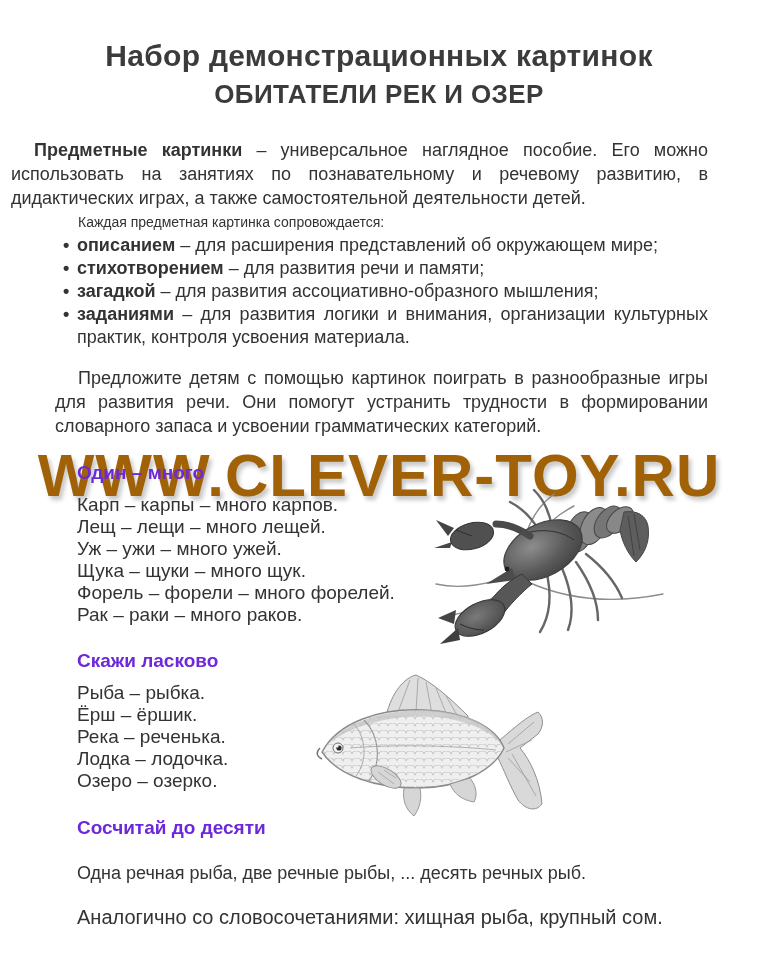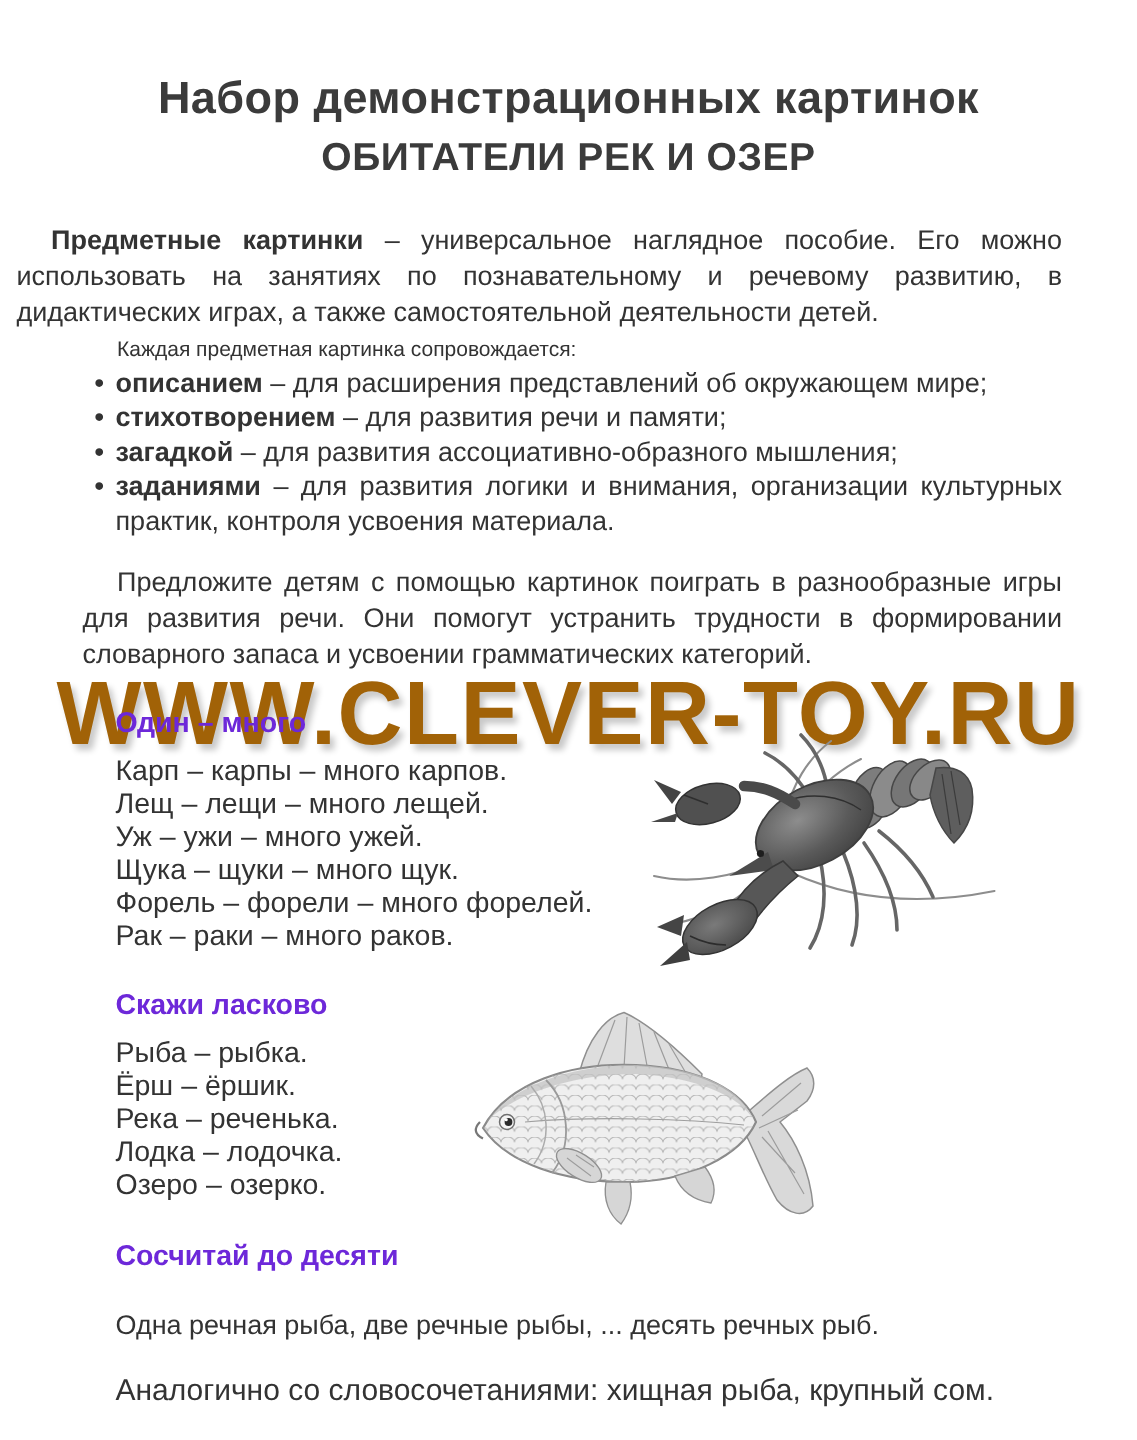--- a/index.html
+++ b/index.html
@@ -2,21 +2,21 @@
 <html><head>
 <meta charset="utf-8">
 <style>
   html,body{margin:0;padding:0;background:#ffffff;}
   .page{
     position:relative;width:758px;height:960px;background:#fff;overflow:hidden;
     font-family:"Liberation Sans","DejaVu Sans",sans-serif;color:#333;
   }
   .content{position:relative;z-index:1;}
   
-  .title{padding-top:46px;text-align:center;color:#3b3b3b;}
+  .title{padding-top:36px;text-align:center;color:#3b3b3b;}
   .title .t1{margin:0;font-size:30px;line-height:40px;font-weight:bold;letter-spacing:.3px;}
   .title .t2{margin:0;font-size:26px;line-height:36px;font-weight:bold;letter-spacing:.4px;}
   
   .para{margin:0 50px 0 55px;font-size:18px;line-height:24px;text-align:justify;}
   .para.first{margin-top:26px;margin-left:11px;}
   .para .lead{font-weight:bold;}
   .plain{margin:0 50px 0 55px;font-size:14px;line-height:24px;text-indent:23px;}
   .indent{text-indent:23px;}
   
   .bullets{list-style:none;margin:0 50px 0 55px;padding:0;font-size:18px;line-height:23px;}

